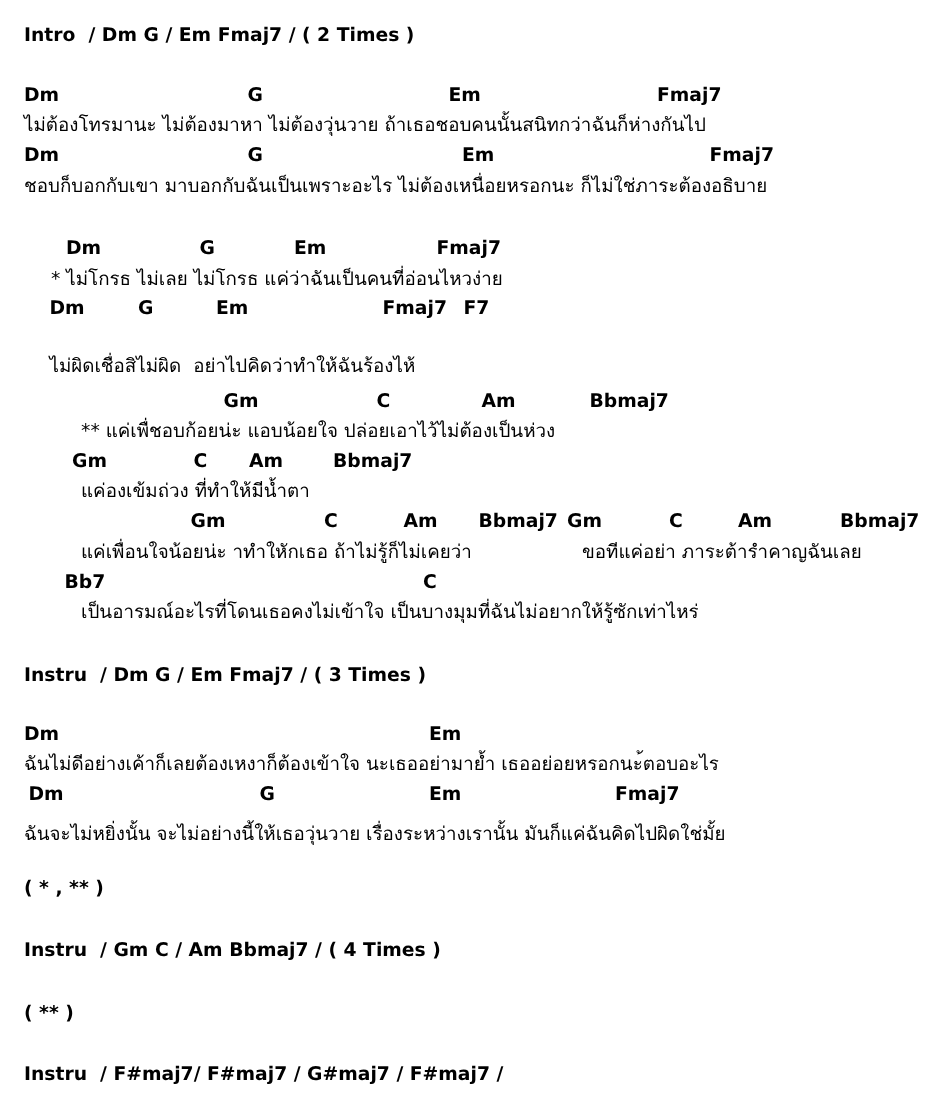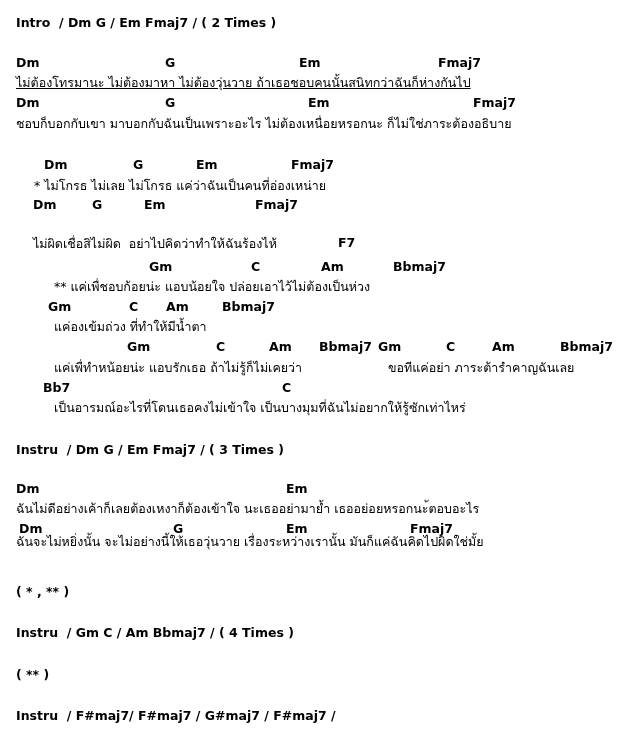--- a/index.html
+++ b/index.html
@@ -10,51 +10,51 @@
   .t { font-size: 12.5px; }
   .chord { position: absolute; font-weight: bold; font-size: 12.5px; white-space: pre; line-height: 16px; }
 </style>
 </head>
 <body>
 
 <div class="ln b" style="left:16px; top:15px;">Intro  / Dm G / Em Fmaj7 / ( 2 Times )</div>
 
 <div>
   <div class="chord-row"></div>
-  <div class="ln t" style="left:16px; top:75px;text-decoration:underline;">ไม่ต้องโทรมานะ ไม่ต้องมาหา ไม่ต้องวุ่นวาย ถ้าเธอชอบคนนั้นสนิทกว่าฉันก็ห่างกันไป</div>
+  <div class="ln t" style="left:16px; top:75px;">ไม่ต้องโทรมานะ ไม่ต้องมาหา ไม่ต้องวุ่นวาย ถ้าเธอชอบคนนั้นสนิทกว่าฉันก็ห่างกันไป</div>
   <div class="chord-row"></div>
   <div class="ln t" style="left:16px; top:116px;">ชอบก็บอกกับเขา มาบอกกับฉันเป็นเพราะอะไร ไม่ต้องเหนื่อยหรอกนะ ก็ไม่ใช่ภาระต้องอธิบาย</div>
 </div>
 
 <div>
   <div class="chord-row"></div>
-  <div class="ln t" style="left:34px; top:178px;">* ไม่โกรธ ไม่เลย ไม่โกรธ แค่ว่าฉันเป็นคนที่อ่องเหน่าย</div>
+  <div class="ln t" style="left:34px; top:178px;">* ไม่โกรธ ไม่เลย ไม่โกรธ แค่ว่าฉันเป็นคนที่อ่อนไหวง่าย</div>
   <div class="chord-row"></div>
   <div class="ln t" style="left:33px; top:236px;">ไม่ผิดเชื่อสิไม่ผิด  อย่าไปคิดว่าทำให้ฉันร้องไห้</div>
 </div>
 
 <div>
   <div class="chord-row"></div>
   <div class="ln t" style="left:54px; top:279px;">** แค่เพื่ชอบก้อยน่ะ แอบน้อยใจ ปล่อยเอาไว้ไม่ต้องเป็นห่วง</div>
   <div class="chord-row"></div>
   <div class="ln t" style="left:54px; top:319px;">แค่องเข้มถ่วง ที่ทำให้มีน้ำตา</div>
   <div class="chord-row"></div>
-  <div class="ln t" style="left:54px; top:360px;">แค่เพื่ทำหน้อยน่ะ แอบรักเธอ ถ้าไม่รู้ก็ไม่เคยว่า</div>
+  <div class="ln t" style="left:54px; top:360px;">แค่เพื่อนใจน้อยน่ะ าทำใหักเธอ ถ้าไม่รู้ก็ไม่เคยว่า</div>
   <div class="ln t" style="left:388px; top:360px;">ขอทีแค่อย่า ภาระต้ารำคาญฉันเลย</div>
   <div class="chord-row"></div>
   <div class="ln t" style="left:54px; top:400px;">เป็นอารมณ์อะไรที่โดนเธอคงไม่เข้าใจ เป็นบางมุมที่ฉันไม่อยากให้รู้ซักเท่าไหร่</div>
 </div>
 
 <div class="ln b" style="left:16px; top:442px;">Instru  / Dm G / Em Fmaj7 / ( 3 Times )</div>
 
 <div>
   <div class="chord-row"></div>
   <div class="ln t" style="left:16px; top:501px;">ฉันไม่ดีอย่างเค้าก็เลยต้องเหงาก็ต้องเข้าใจ นะเธออย่ามาย้ำ เธออย่อยหรอกนะ้ตอบอะไร</div>
   <div class="chord-row"></div>
-  <div class="ln t" style="left:16px; top:534px;text-align:center;">ฉันจะไม่หยิ่งนั้น จะไม่อย่างนี้ให้เธอวุ่นวาย เรื่องระหว่างเรานั้น มันก็แค่ฉันคิดไปผิดใช่มั้ย</div>
+  <div class="ln t" style="left:16px; top:548px;text-align:center;">ฉันจะไม่หยิ่งนั้น จะไม่อย่างนี้ให้เธอวุ่นวาย เรื่องระหว่างเรานั้น มันก็แค่ฉันคิดไปผิดใช่มั้ย</div>
 </div>
 
 <div class="ln b" style="left:16px; top:584px;">( * , ** )</div>
 <div class="ln b" style="left:16px; top:625px;">Instru  / Gm C / Am Bbmaj7 / ( 4 Times )</div>
 <div class="ln b" style="left:16px; top:667px;">( ** )</div>
 <div class="ln b" style="left:16px; top:708px;">Instru  / F#maj7/ F#maj7 / G#maj7 / F#maj7 /</div>
 
 <div class="chord" style="left: 16px; top: 55px;">Dm</div>
 <div class="chord" style="left: 165px; top: 55px;">G</div>
 <div class="chord" style="left: 299px; top: 55px;">Em</div>
@@ -64,21 +64,21 @@
 <div class="chord" style="left: 308px; top: 95px;">Em</div>
 <div class="chord" style="left: 473px; top: 95px;">Fmaj7</div>
 <div class="chord" style="left: 44px; top: 157px;">Dm</div>
 <div class="chord" style="left: 133px; top: 157px;">G</div>
 <div class="chord" style="left: 196px; top: 157px;">Em</div>
 <div class="chord" style="left: 291px; top: 157px;">Fmaj7</div>
 <div class="chord" style="left: 33px; top: 197px;">Dm</div>
 <div class="chord" style="left: 92px; top: 197px;">G</div>
 <div class="chord" style="left: 144px; top: 197px;">Em</div>
 <div class="chord" style="left: 255px; top: 197px;">Fmaj7</div>
-<div class="chord" style="left: 338px; top: 197px; margin-top: 38px;">F7</div>
+<div class="chord" style="left: 309px; top: 197px;">F7</div>
 <div class="chord" style="left: 149px; top: 259px;">Gm</div>
 <div class="chord" style="left: 251px; top: 259px;">C</div>
 <div class="chord" style="left: 321px; top: 259px;">Am</div>
 <div class="chord" style="left: 393px; top: 259px;">Bbmaj7</div>
 <div class="chord" style="left: 48px; top: 299px;">Gm</div>
 <div class="chord" style="left: 129px; top: 299px;">C</div>
 <div class="chord" style="left: 166px; top: 299px;">Am</div>
 <div class="chord" style="left: 222px; top: 299px;">Bbmaj7</div>
 <div class="chord" style="left: 127px; top: 339px;">Gm</div>
 <div class="chord" style="left: 216px; top: 339px;">C</div>

